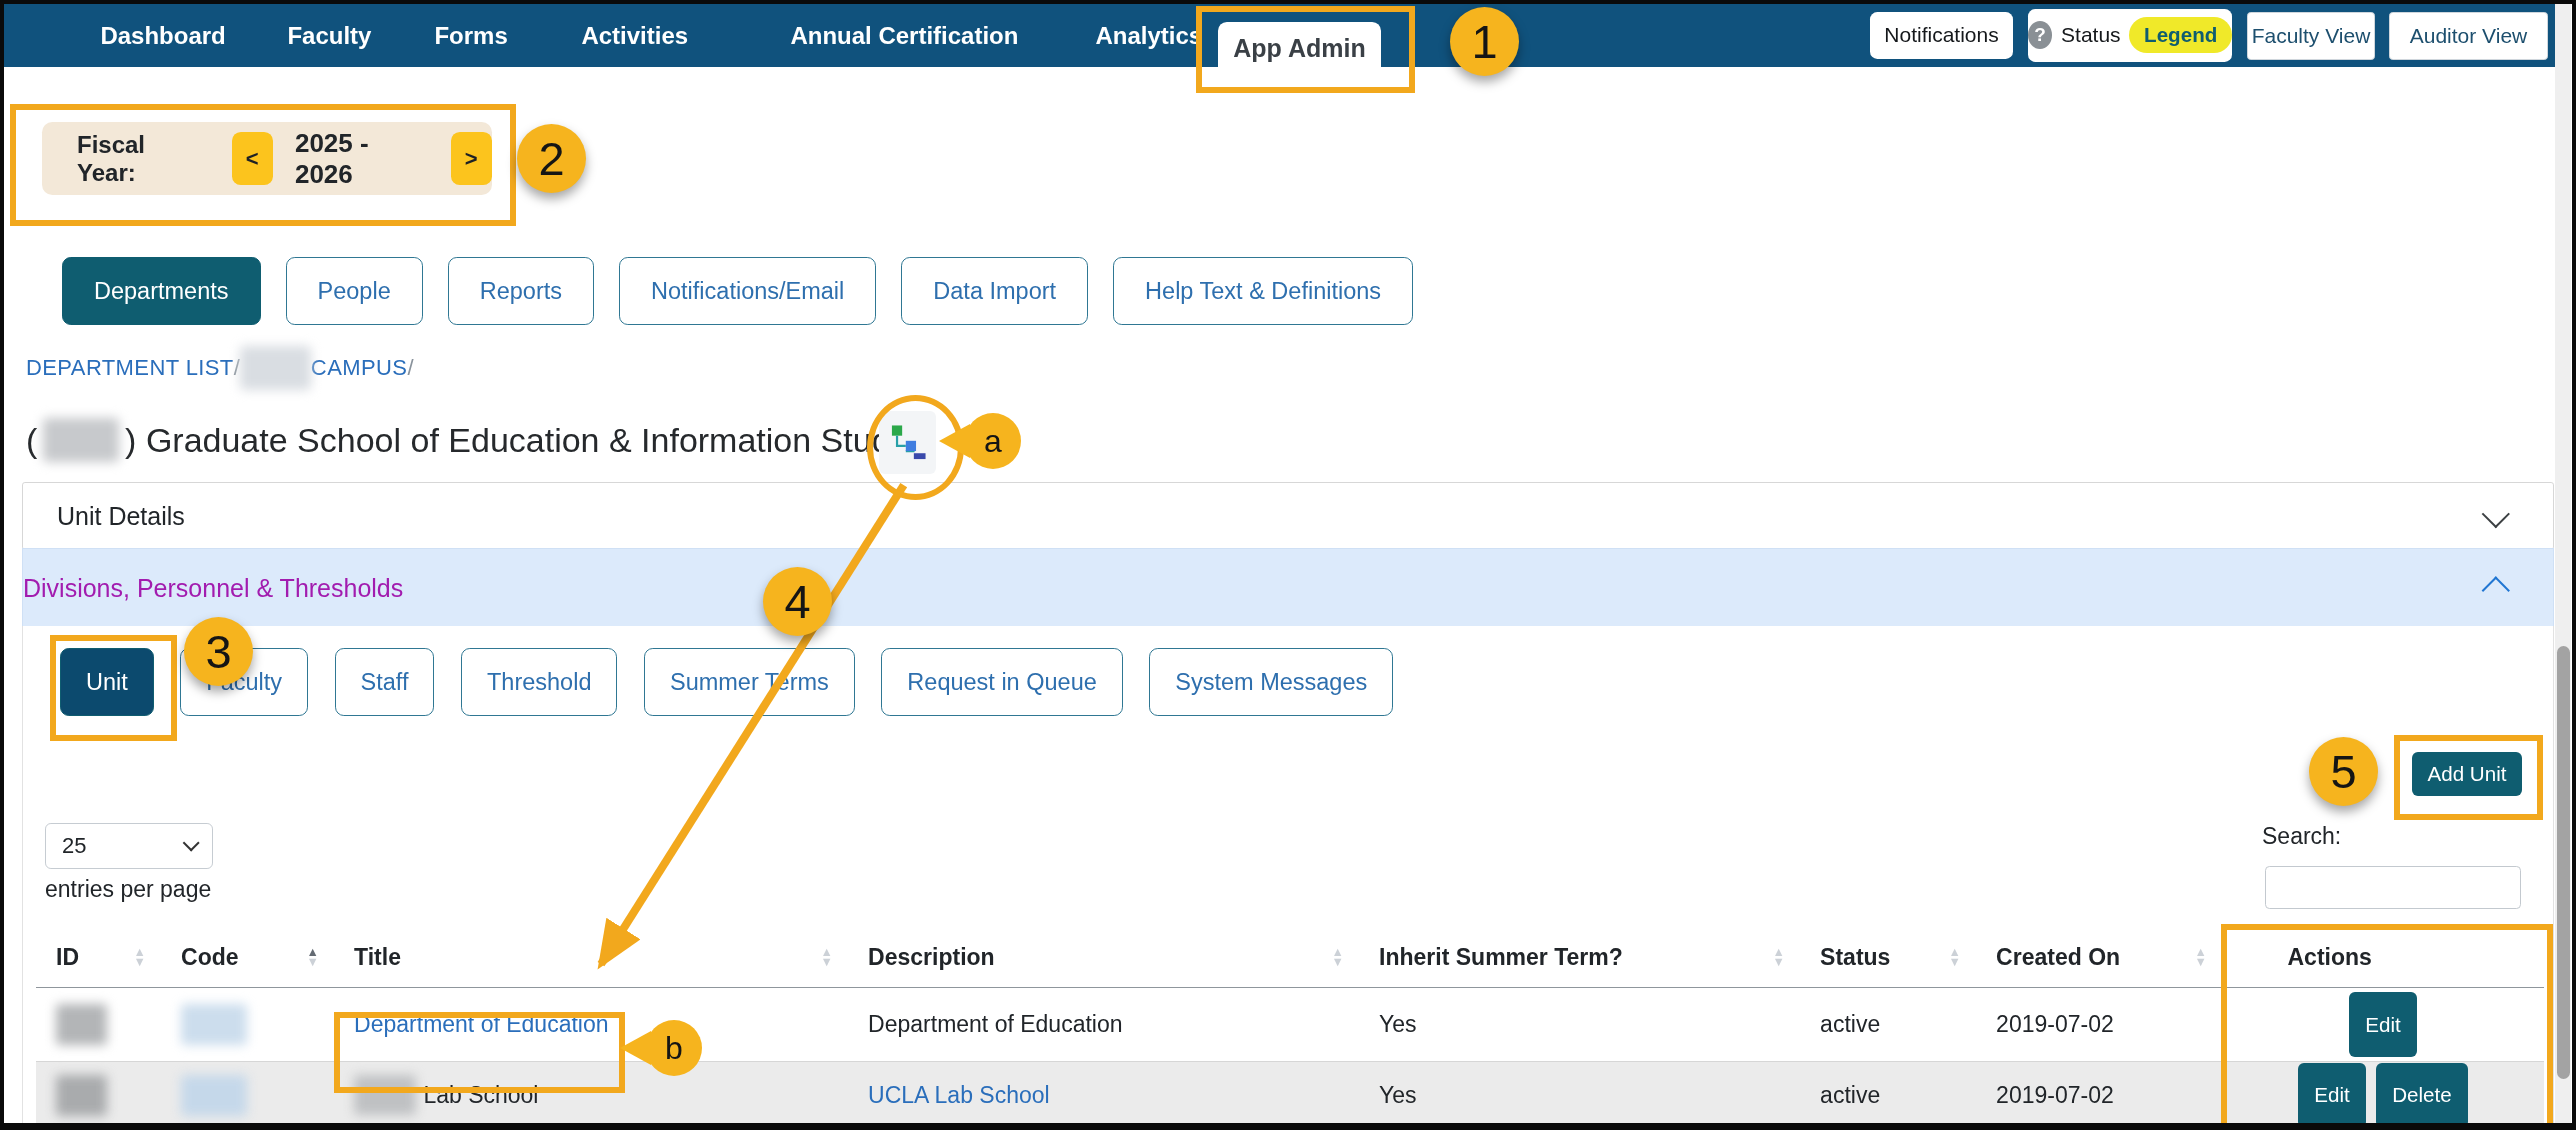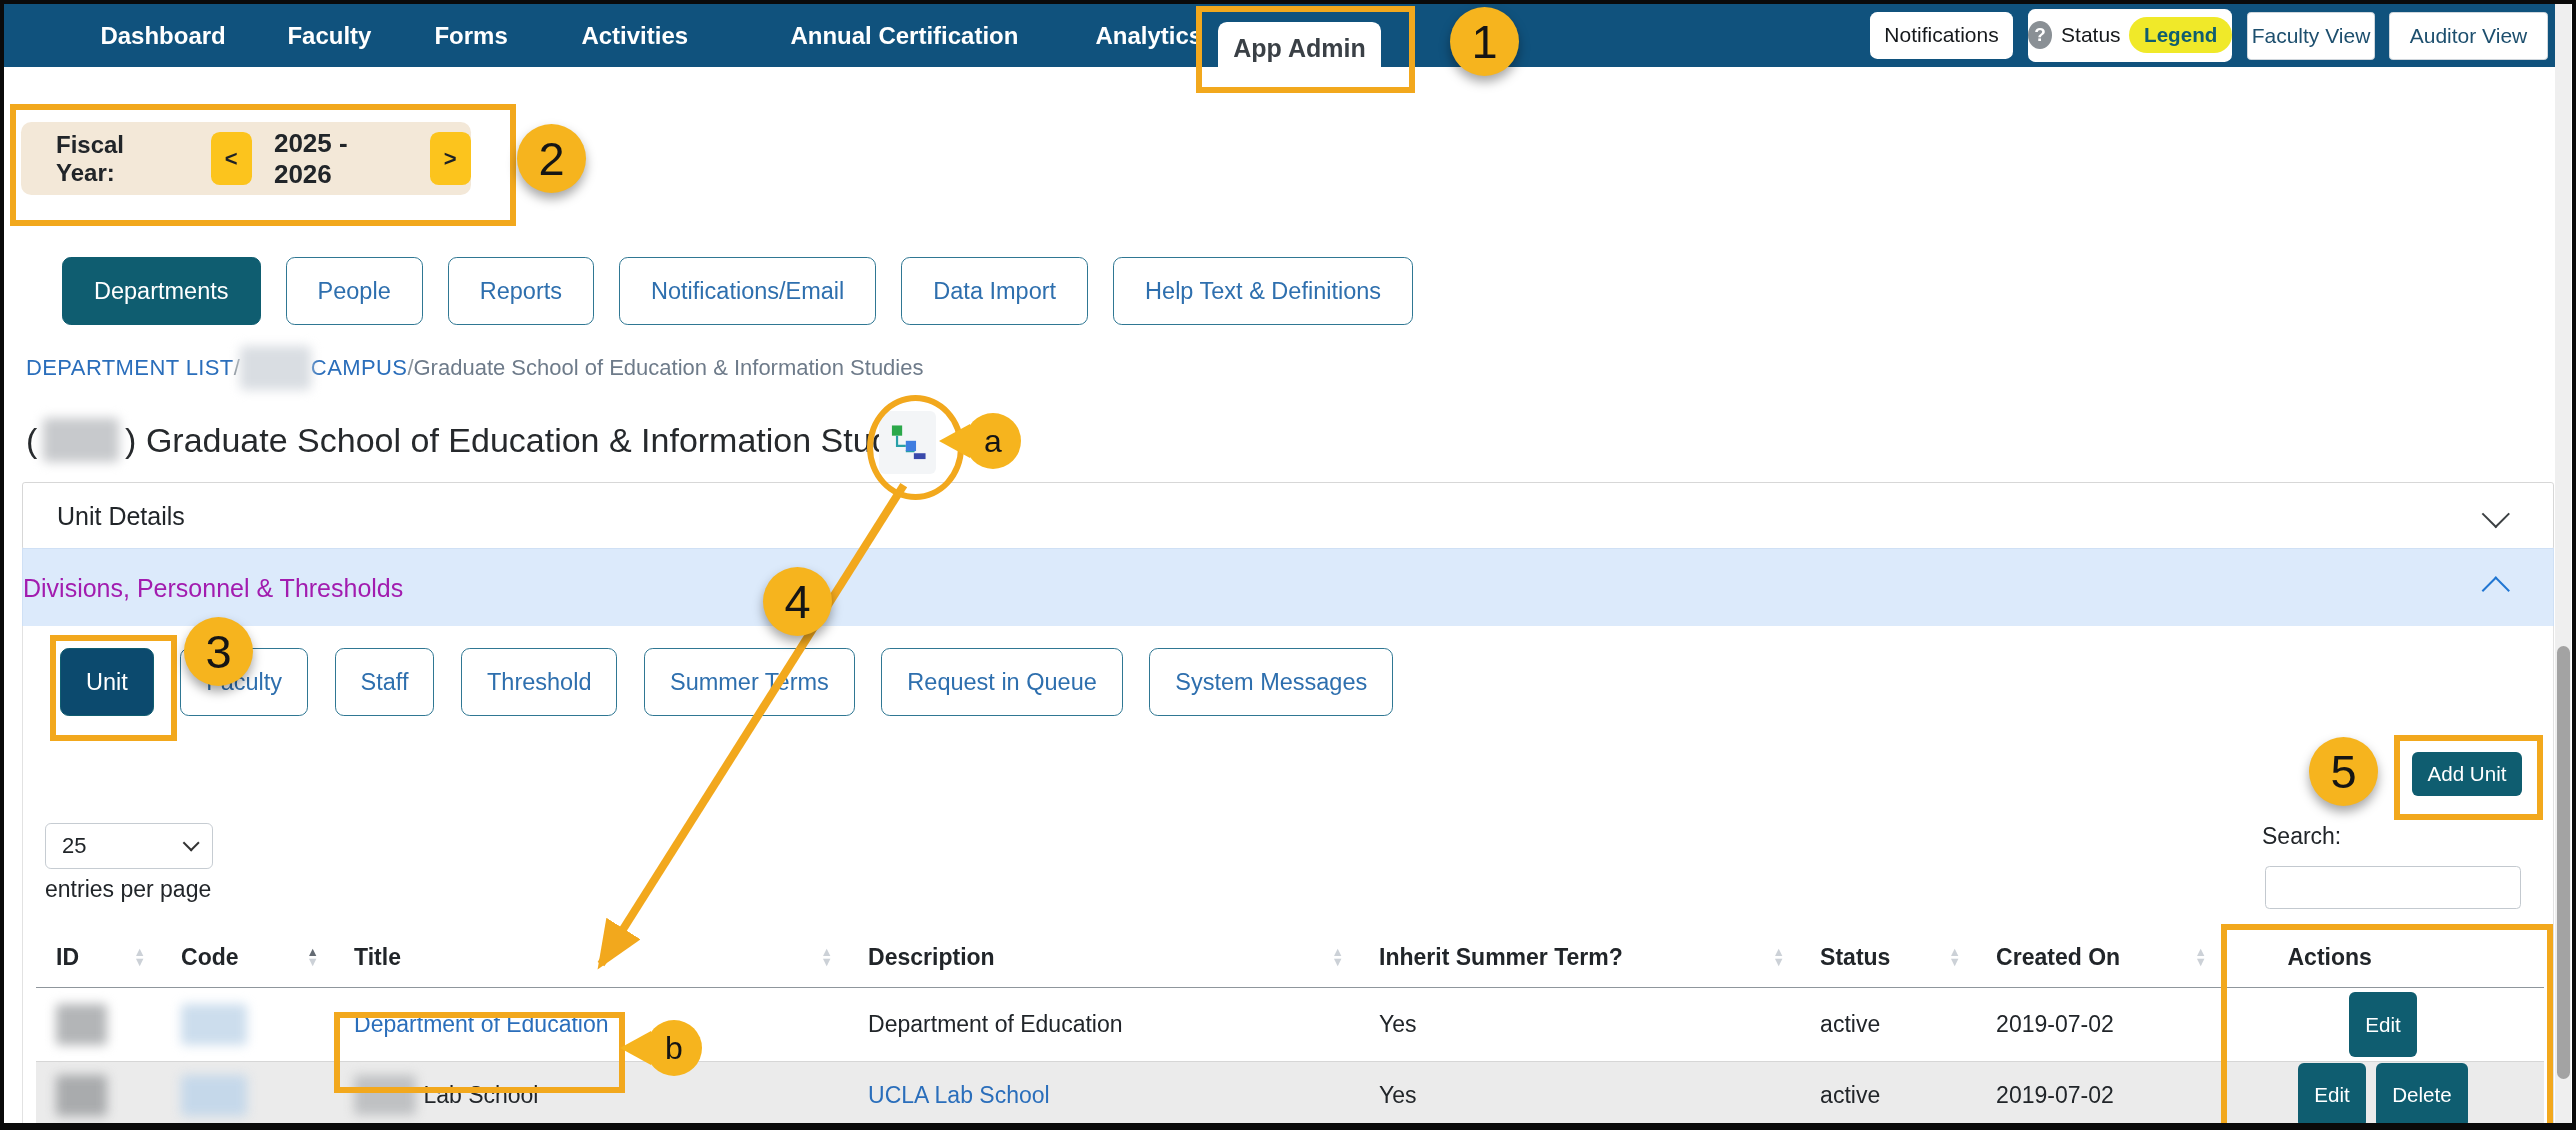--- a/index.html
+++ b/index.html
@@ -13,21 +13,21 @@
   #appadmin-tab{position:absolute;left:1218px;top:22px;width:163px;height:53px;background:#fff;
     border-radius:8.8px 8.8px 0 0;text-align:center;line-height:53px;font-size:25px;font-weight:bold;color:#3a4046;z-index:20;}
   .topbtn{position:absolute;top:11.8px;background:#fff;border-radius:7.3px;display:flex;align-items:center;justify-content:center;
     font-size:21px;color:#15181b;z-index:10;}
   .topbtn.square{border-radius:3.7px;border:0.7px solid #cfd6dc;color:#1d4f6e;}
   #status-btn{left:2028px;top:8.8px;width:204px;height:53px;gap:8.8px;border-radius:7.3px;}
   .qmark{width:28px;height:28px;border-radius:50%;background:#8a9095;color:#fff;font-size:19px;font-weight:bold;
     display:flex;align-items:center;justify-content:center;}
   .legend-pill{background:#F0E929;color:#0F5D70;font-weight:bold;font-size:20.6px;padding:5.9px 14.7px;border-radius:734px;}
   
-  #fiscal-box{position:absolute;left:21px;top:122px;width:450px;height:73px;background:#F3E8D8;border-radius:10.3px;
+  #fiscal-box{position:absolute;left:42px;top:122px;width:450px;height:73px;background:#F3E8D8;border-radius:10.3px;
     display:flex;align-items:center;z-index:41;}
   #fiscal-box .lbl{margin-left:35px;font-size:24px;font-weight:bold;}
   .fy-btn{width:43px;height:53px;border-radius:8.8px;background:#FCC41D;display:flex;align-items:center;justify-content:center;
     font-size:22px;font-weight:bold;color:#1d2125;cursor:pointer;}
   #fiscal-box .yr{margin:0 22px;font-size:26px;font-weight:bold;}
   
   #module-tabs{position:absolute;left:62px;top:257px;display:flex;gap:25px;height:68px;z-index:5;}
   .mtab{display:flex;align-items:center;padding:0 31px;border-radius:8.8px;font-size:23.5px;color:#2e6fae;background:#fff;
     border:1.5px solid #2f7793;cursor:pointer;}
   .mtab.active{background:#0F5D70;color:#fff;border-color:#0F5D70;}
@@ -139,21 +139,20 @@
     <div class="mtab">Data Import</div>
     <div class="mtab">Help Text &amp; Definitions</div>
   </div>
 
   <div id="breadcrumb">
     <span class="bc-link">DEPARTMENT LIST</span>
     <span class="bc-sep">/</span>
     <span class="blob" style="width:71px;height:44px;background:#d9dde2;"></span>
     <span class="bc-link">CAMPUS</span>
     <span class="bc-sep">/</span>
-    <span class="bc-cur">Graduate School of Education &amp; Information Studies</span>
   </div>
 
   <div id="page-title">
     <span>(</span>
     <span class="blob" style="width:76px;height:44px;background:#c7c9cc;margin:0 5.9px;"></span>
     <span>) Graduate School of Education &amp; Information Studies</span>
   </div>
   <div id="org-icon-box">
     <svg width="38" height="38" viewBox="0 0 52 52">
       <rect x="4" y="2" width="14" height="14" fill="#2ba84a"></rect>

